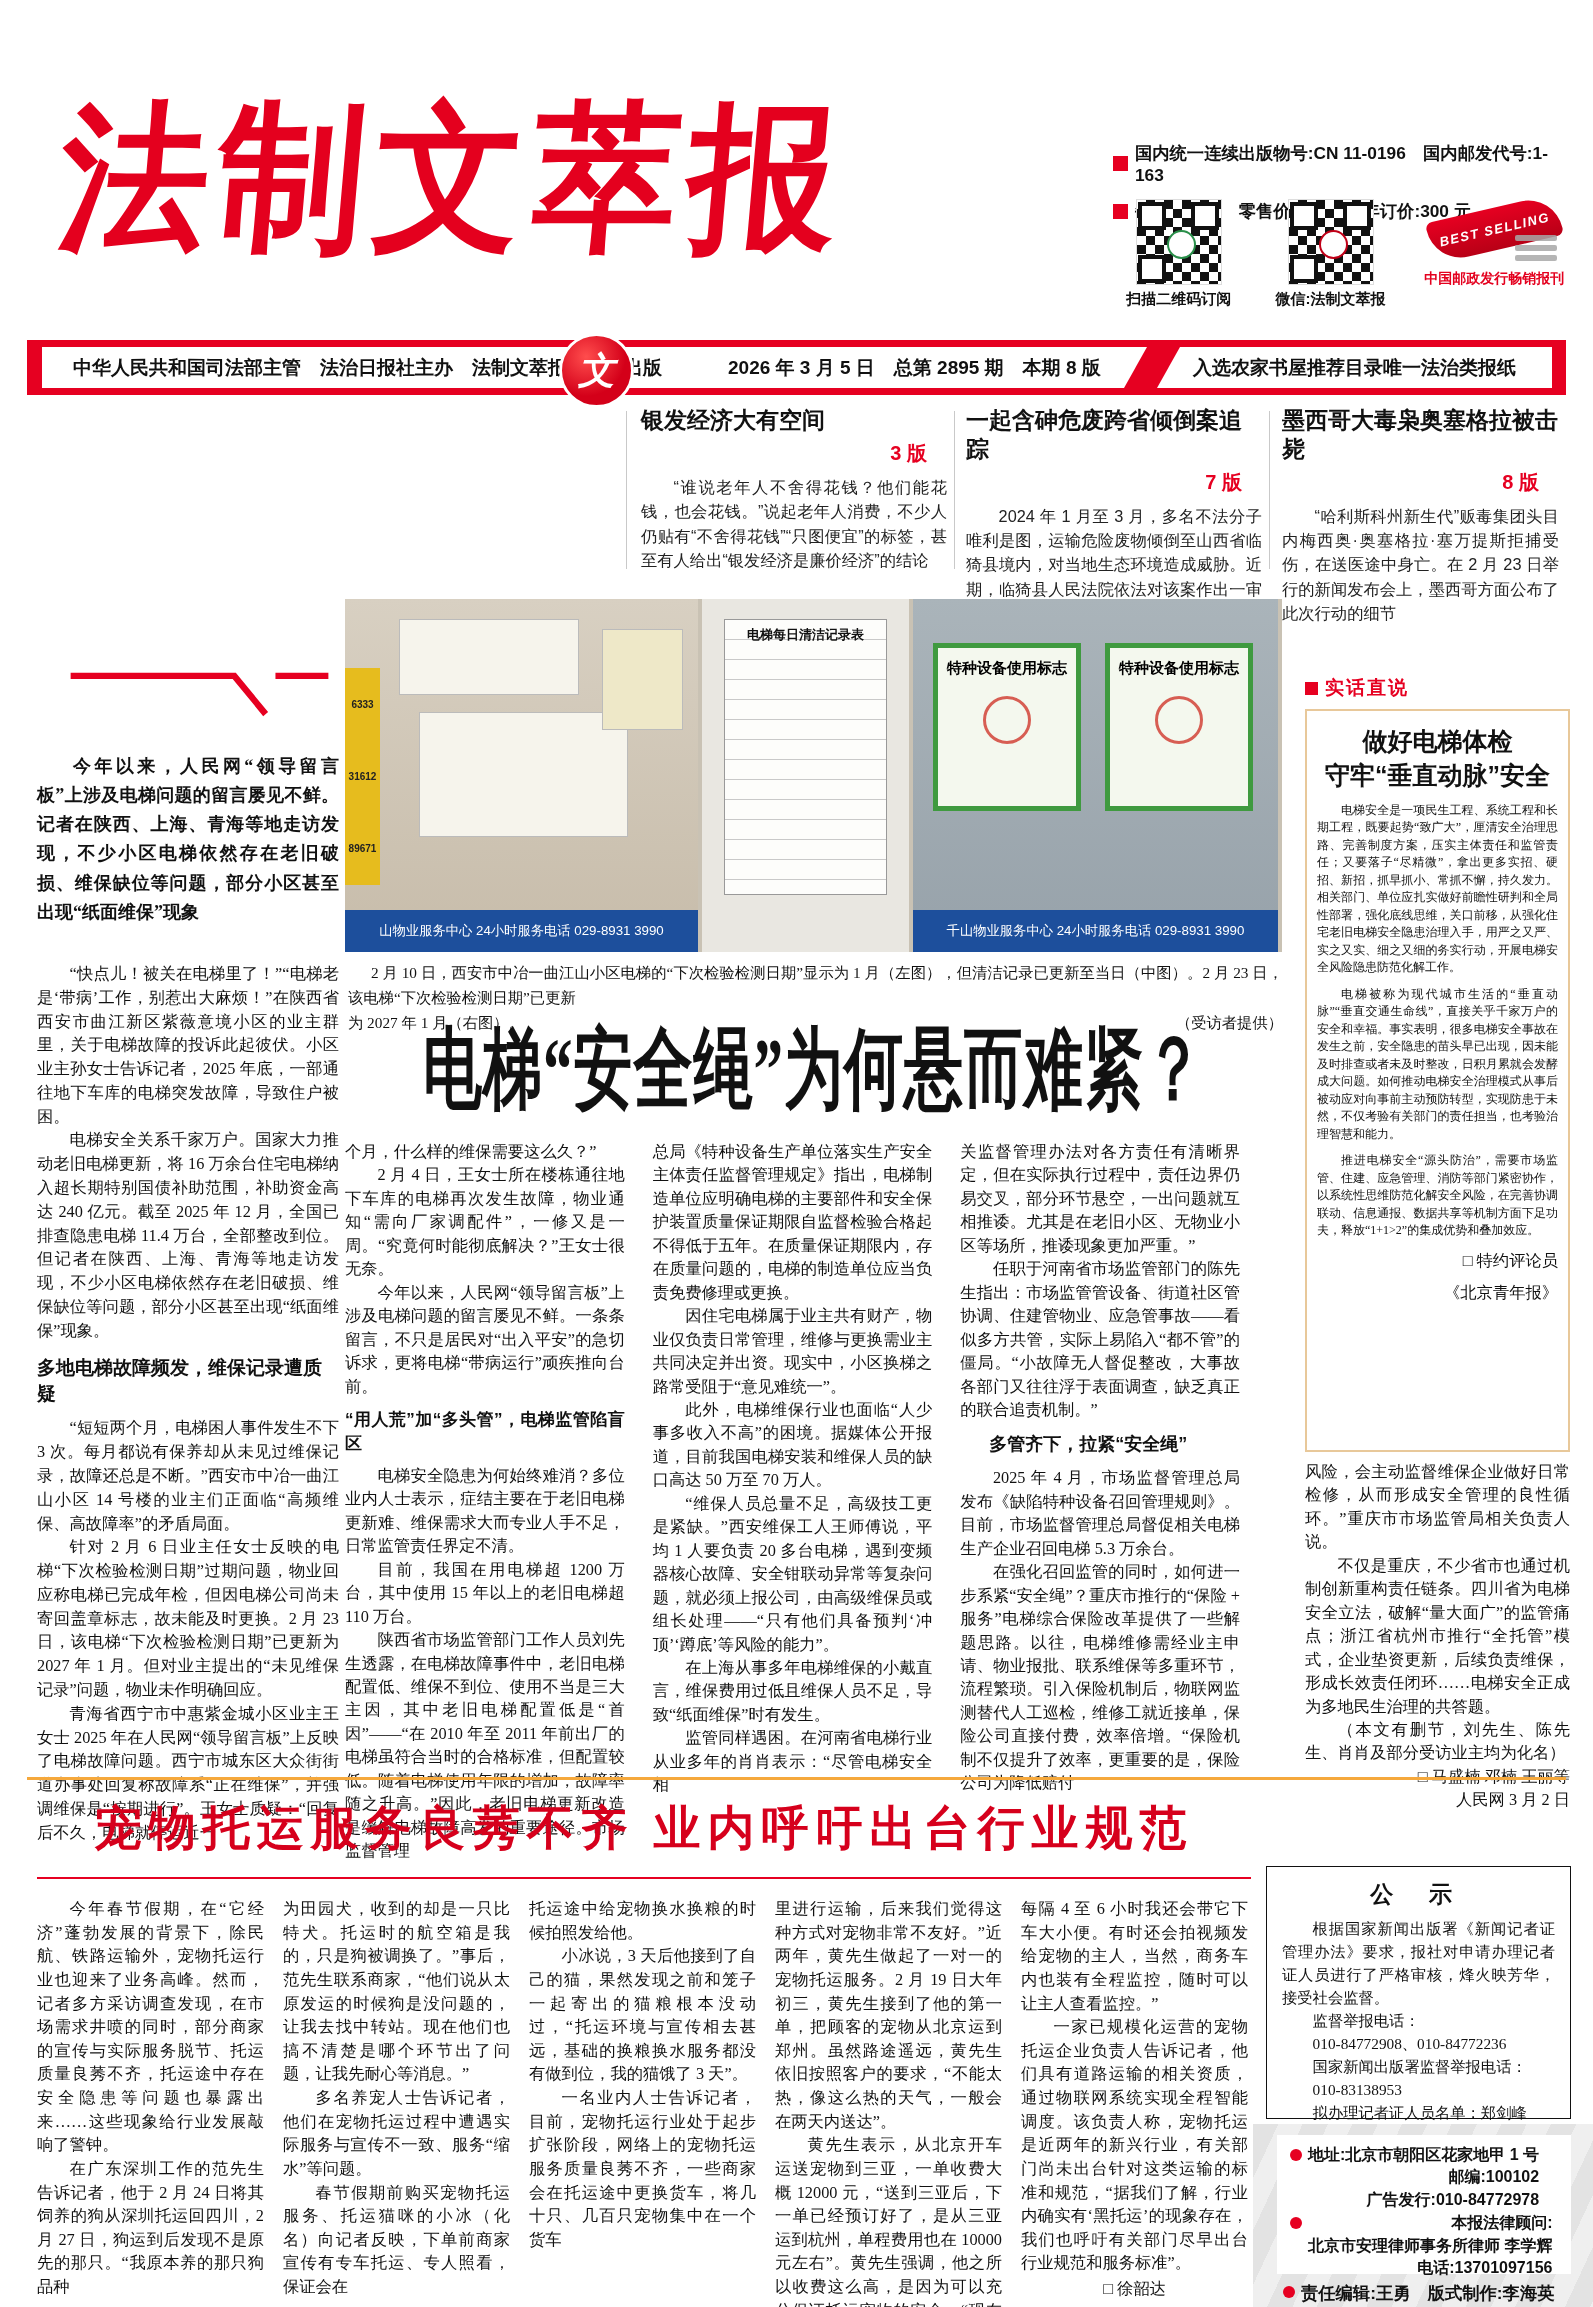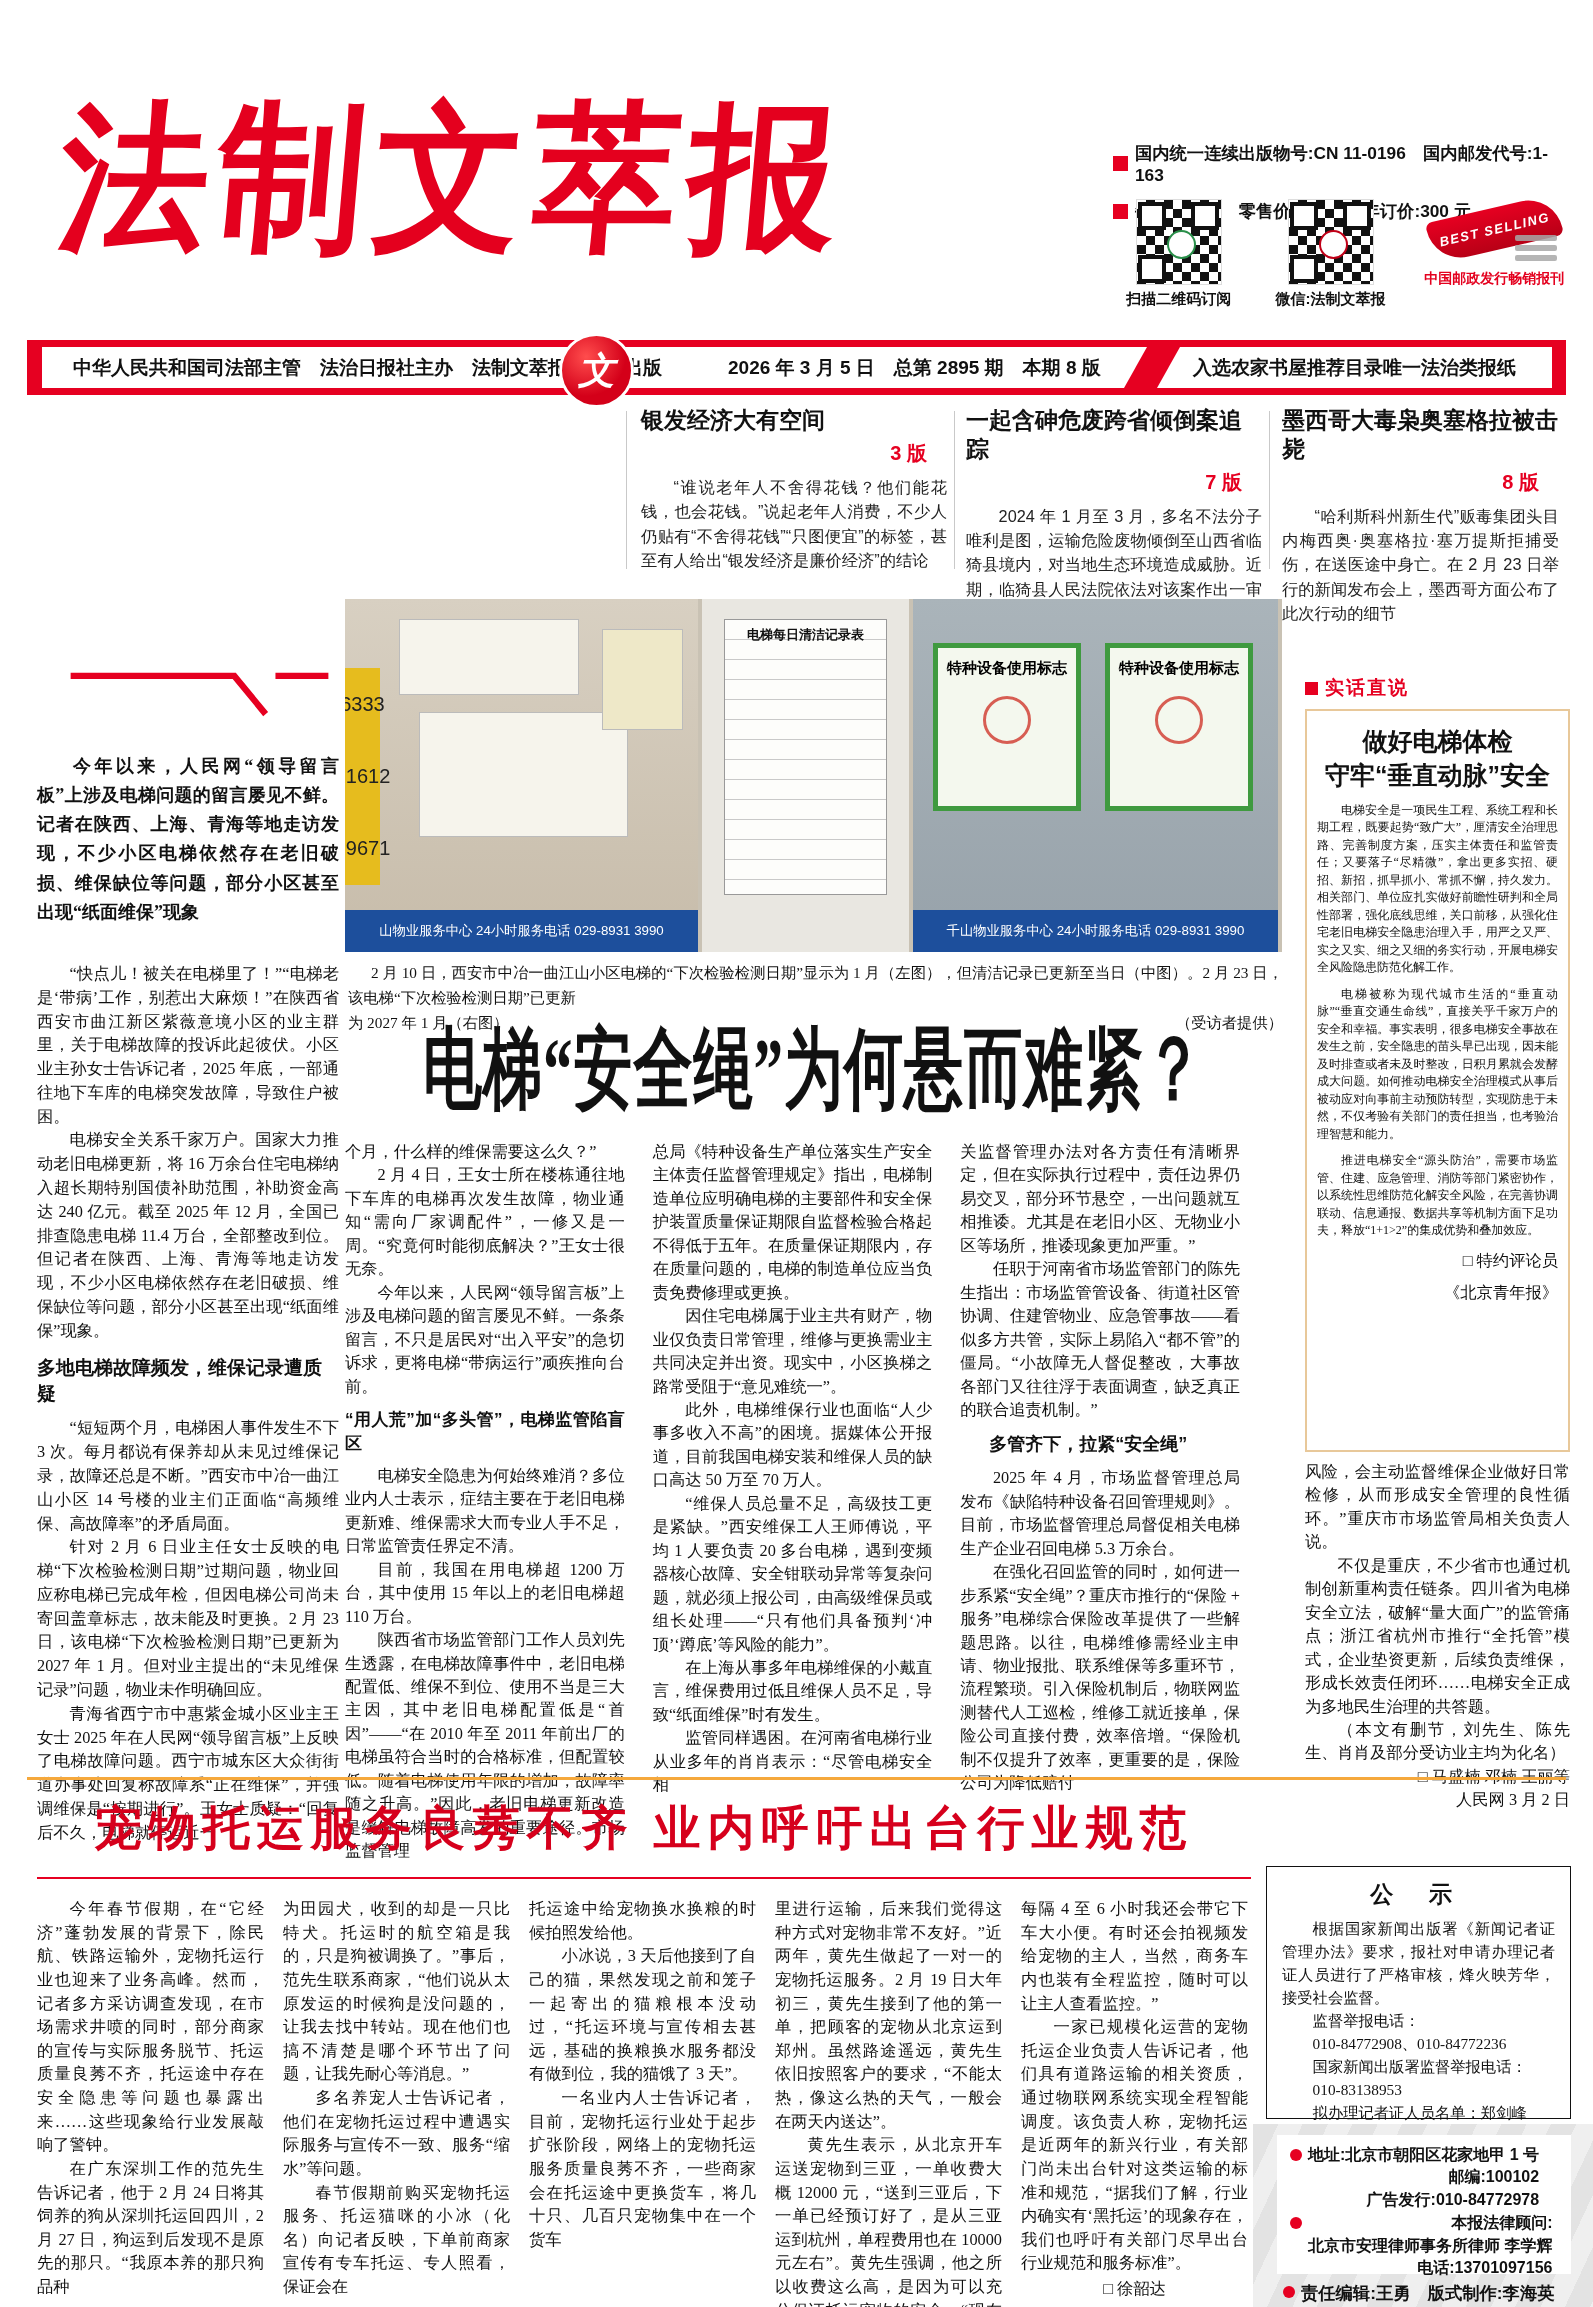--- a/index.html
+++ b/index.html
@@ -71,21 +71,21 @@
   .sb-p{font-size:16.3px;line-height:1.46;}
   .sb-sub{font-size:19px;font-weight:bold;margin:13px 0 9px 0;}
 
   
   #main-photo{left:345px;top:599px;width:937px;height:353px;background:#c9c2b4;display:flex;gap:4px;padding:0;}
   .ph{position:relative;height:353px;overflow:hidden;}
   #ph1{width:353px;background:linear-gradient(#d8d0c2,#c7bcaa);}
   .doc{position:absolute;background:#f6f4ec;border:0.5px solid #bbb;}
   .ystrip{position:absolute;left:0;top:69px;width:35px;height:217px;background:#e6bc1e;
       display:flex;flex-direction:column;align-items:center;justify-content:space-around;
-      font-weight:normal;font-size:20px;color:#222;}
+      font-weight:bold;font-size:10px;color:#222;}
   .bluesign{position:absolute;left:0;bottom:0;width:100%;height:42px;background:#1d4f9c;color:#fff;
       font-size:13.3px;display:flex;align-items:center;justify-content:center;white-space:nowrap;overflow:hidden;}
   #ph2{width:207px;background:#e9e7e1;}
   .sheet{position:absolute;left:22px;top:20px;width:163px;height:276px;background:#fdfdfb;border:0.5px solid #999;
       background-image:repeating-linear-gradient(#fdfdfb 0 19px,#c9c9c9 19px 20px);padding-top:30px;box-sizing:border-box;}
   .sheet-title{position:absolute;top:6px;left:0;width:100%;text-align:center;font-size:13px;font-weight:bold;}
   #ph3{width:365px;background:linear-gradient(#aab4ba,#97a2aa);}
   .card{position:absolute;top:44px;width:148px;height:168px;background:#f4f8ee;border:5px solid #3f9a3f;box-sizing:border-box;}
   .card-label{margin-top:11px;text-align:center;color:#000000;font-weight:bold;font-size:15px;line-height:1.3;}
   .stamp{width:42px;height:42px;border:3px solid #d0372c;border-radius:50%;margin:17px auto 0;opacity:.8;}

